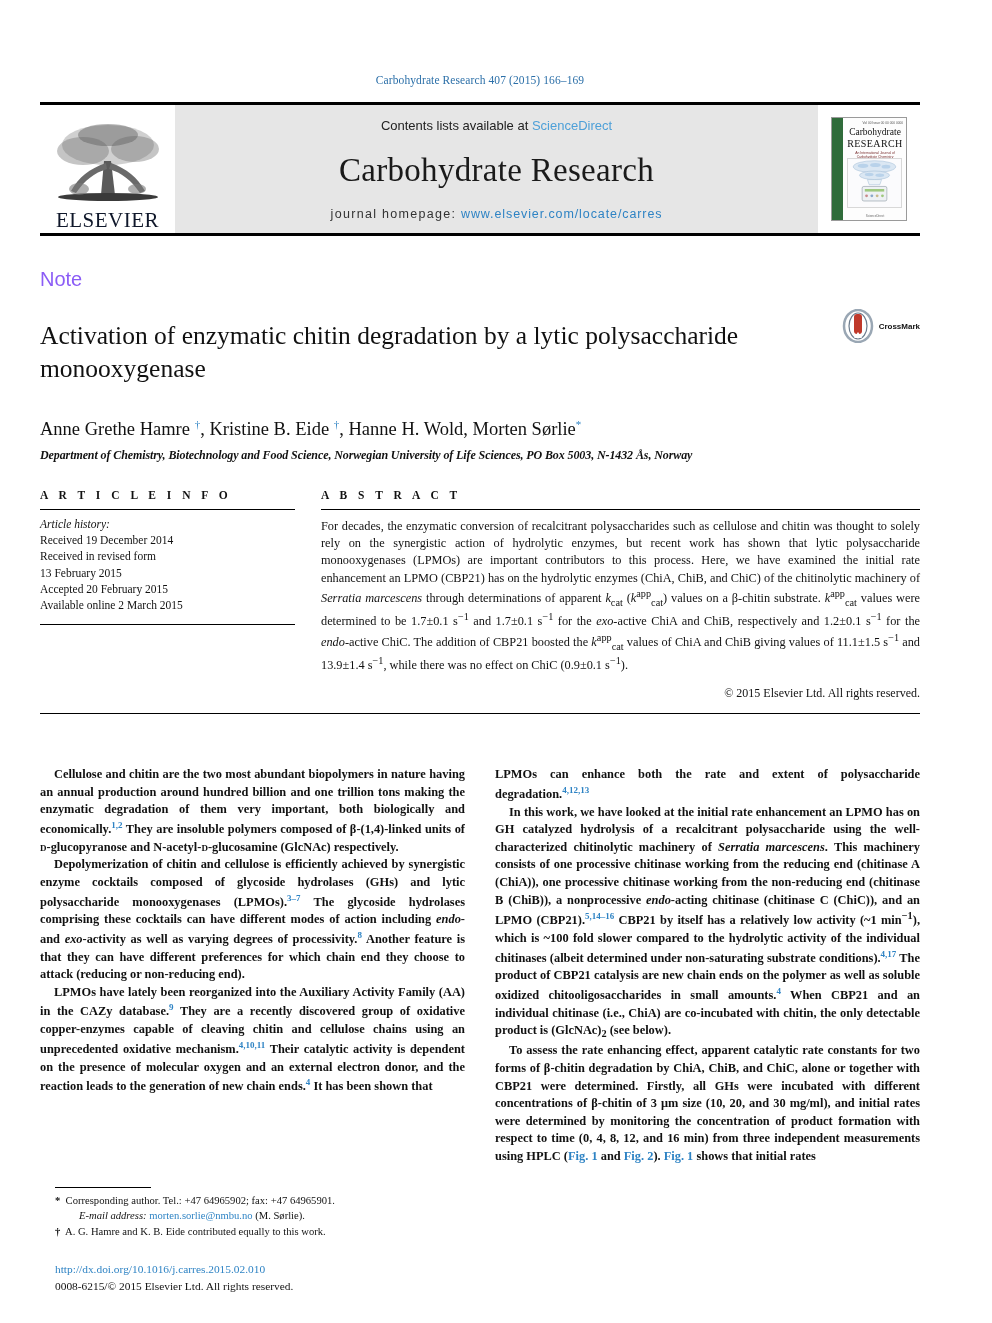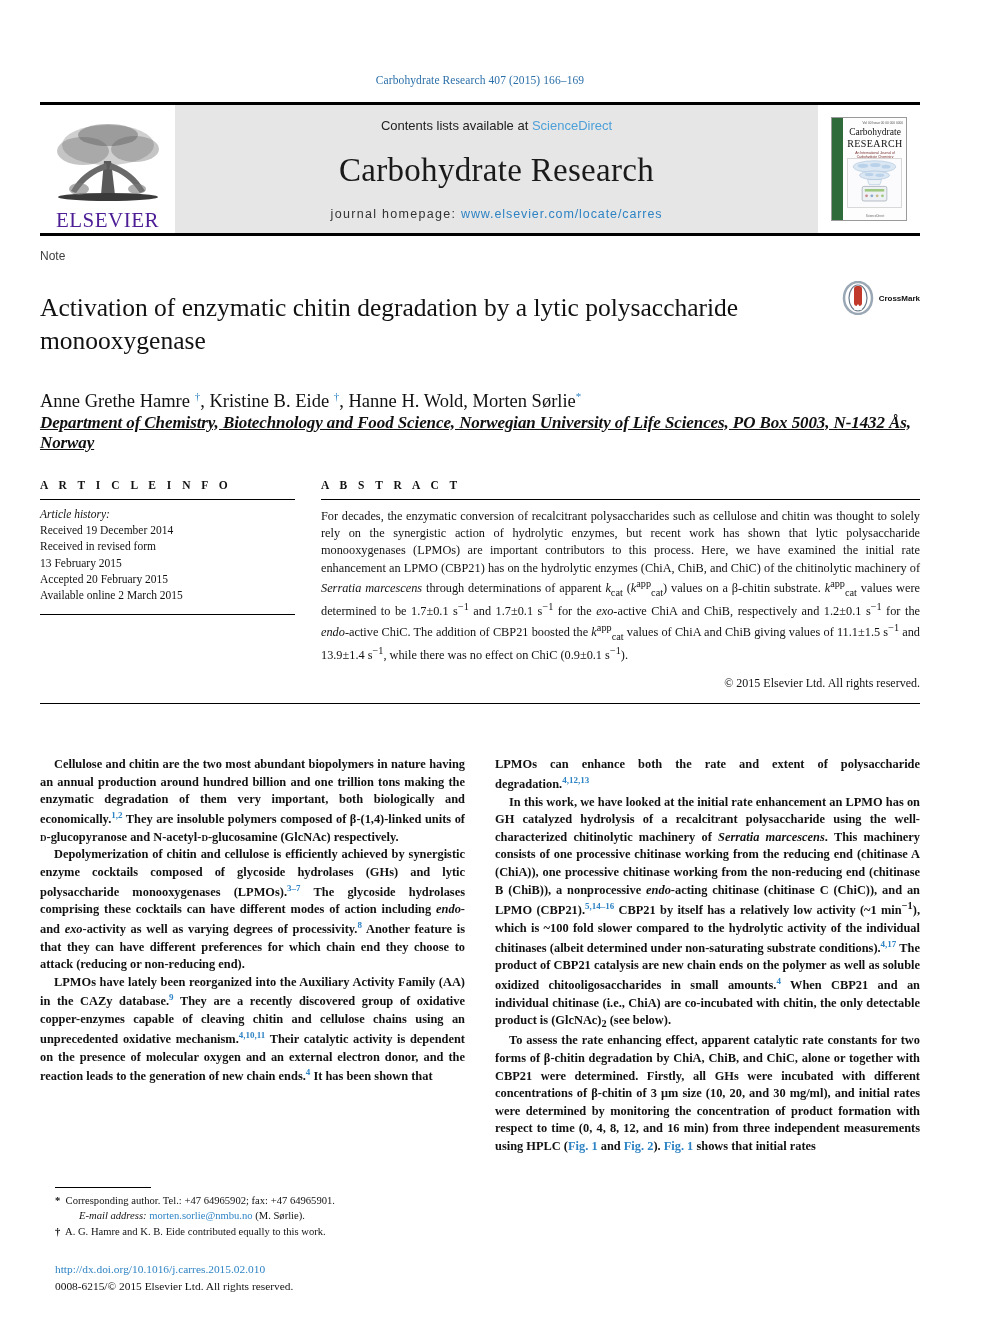--- a/index.html
+++ b/index.html
@@ -50,21 +50,21 @@
     align-items: center;
     justify-content: flex-end;
     padding-bottom: 2px;
     box-sizing: border-box;
   }
   .tree-svg { display:block; }
   .elsevier-word {
     font-family: "Liberation Serif", serif;
     font-size: 21px;
     letter-spacing: .5px;
-    color: #4c1d95;
+    color: #0f172a;
     font-weight: 400;
     line-height: 1;
     margin-top: 1px;
   }
   .mast-center {
     flex: 1 1 auto;
     background: #e6e6e6;
     display: flex;
     flex-direction: column;
     justify-content: space-between;
@@ -147,24 +147,24 @@
     position: absolute; left: 14px; right: 2px; bottom: 2px;
     font-size: 3px; color: #666; text-align: center;
     font-family: "Liberation Sans", sans-serif;
   }
   .mast-rule-bottom {
     border-bottom: 3px solid #000;
   }
 
   
   .note-label {
-    margin-top: 13px;
-    font-family: "Liberation Sans", sans-serif;
-    font-size: 12px;
-    color: #404040;
+    margin-top: 32px;
+    font-family: "Liberation Sans", sans-serif;
+    font-size: 20px;
+    color: #8b5cf6;
   }
   .title-row {
     display: flex;
     align-items: flex-start;
     margin-top: 12px;
   }
   .article-title {
     flex: 1 1 auto;
     font-family: "Liberation Serif", serif;
     font-size: 25.5px;
@@ -188,27 +188,27 @@
   }
 
   .authors {
     margin-top: 16px;
     font-family: "Liberation Serif", serif;
     font-size: 18.5px;
     color: #111;
   }
   .authors sup { font-size: 11px; color: #2e83c4; vertical-align: super; }
   .affiliation {
+    margin-top: 7px;
     font-family: "Liberation Serif", serif;
     font-style: italic;
-    font-size: 17px;
+    font-size: 12px;
     color: #111;
     font-weight: bold;
     letter-spacing: -.1px;
-    text-decoration: underline;
   }
 
   
   .infobox {
     margin-top: 26px;
     display: flex;
     gap: 26px;
   }
   .col-info { flex: 0 0 255px; }
   .col-abs  { flex: 1 1 auto; }

